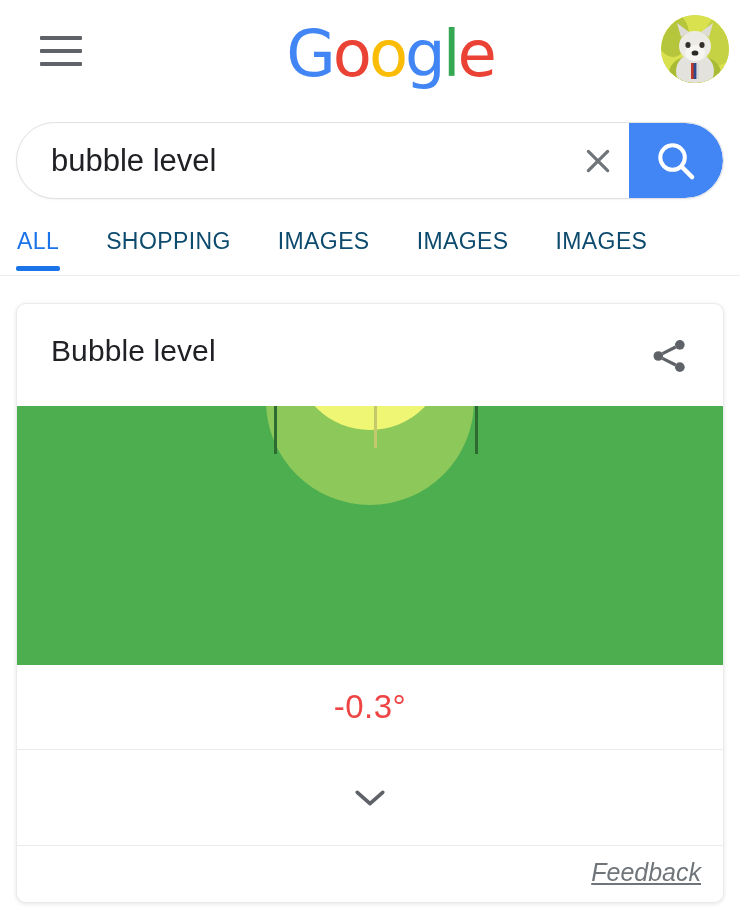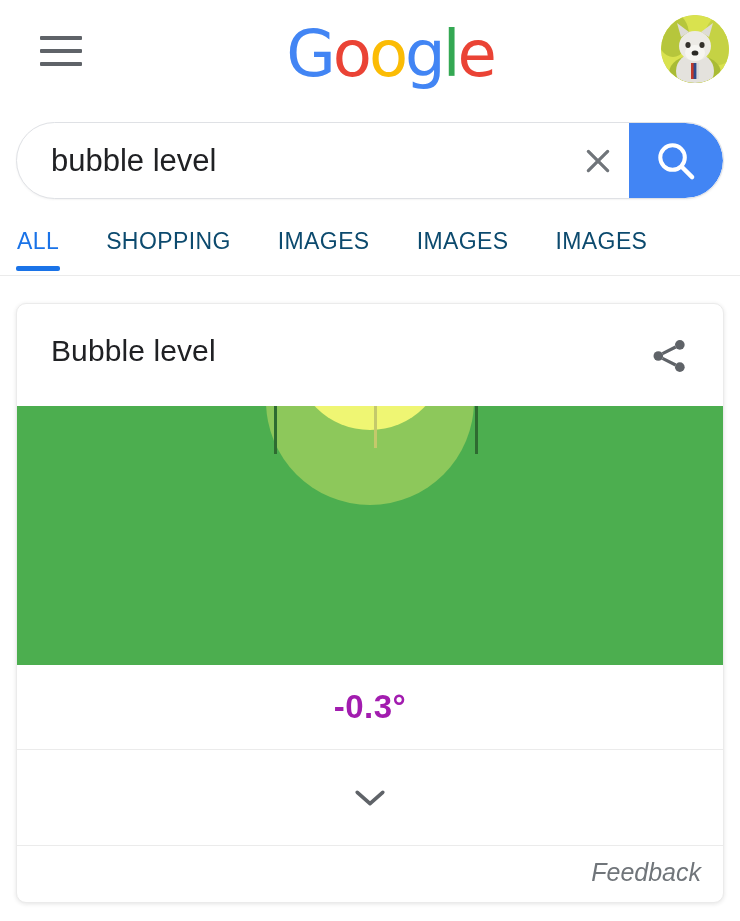--- a/index.html
+++ b/index.html
@@ -254,22 +254,22 @@
     position: relative;
     height: 85px;
     width: 100%;
     display: flex;
     align-items: center;
     justify-content: center;
     border-bottom: 1px solid #ebebeb;
   }
   .readout-value {
     font-size: 33px;
-    font-weight: bold;
-    color: #a21caf;
+    font-weight: normal;
+    color: #ef4444;
     letter-spacing: 0.5px;
   }
 
   
   .expand-row {
     position: relative;
     height: 96px;
     width: 100%;
     display: flex;
     align-items: center;
@@ -286,20 +286,21 @@
     width: 100%;
   }
   .feedback-link {
     position: absolute;
     right: 22px;
     top: 12px;
     font-size: 25px;
     font-style: italic;
     color: #70757a;
     cursor: pointer;
+    text-decoration: underline;
   }
 </style>
 </head>
 <body>
 
 <div class="page">
 
   <div class="header">
 
     <div class="hamburger">

